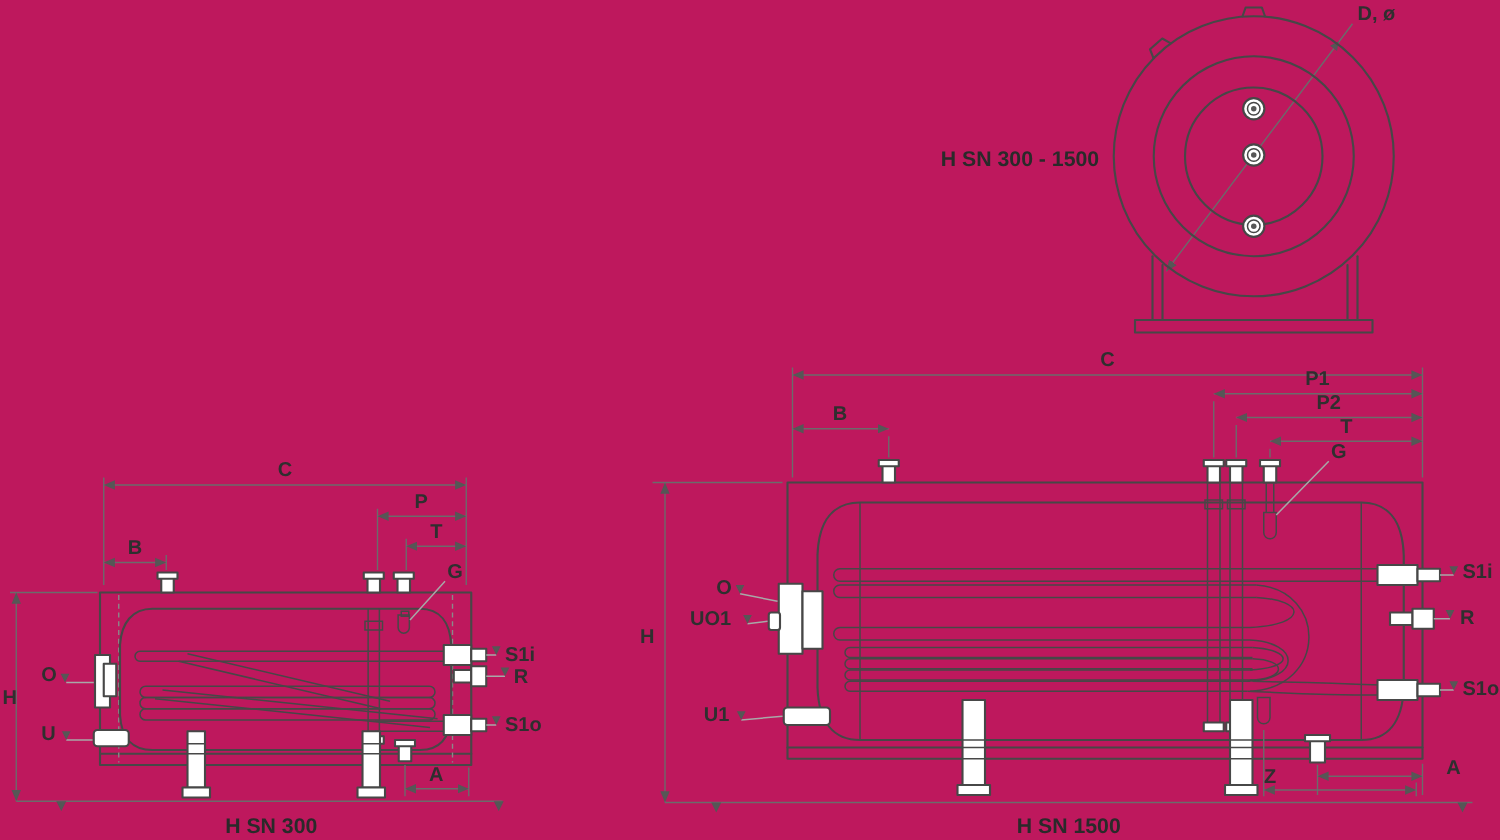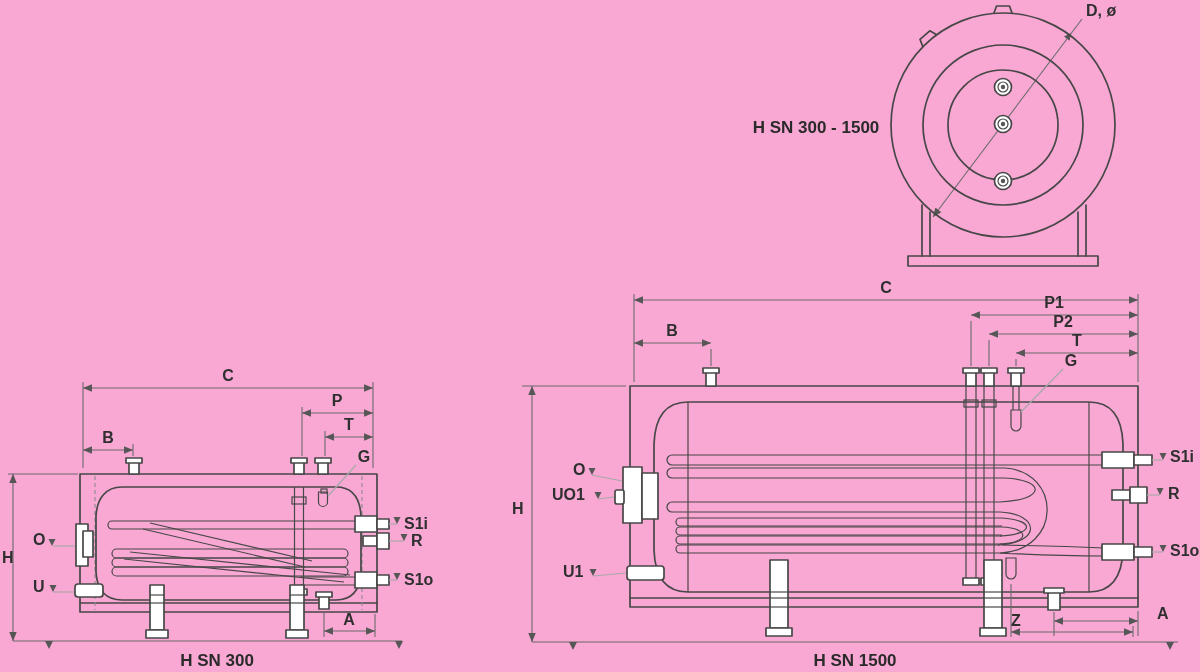--- a/index.html
+++ b/index.html
@@ -1,16 +1,16 @@
 <!DOCTYPE html>
 <html><head>
 <meta charset="utf-8">
 <style>
   html,body{margin:0;padding:0;background:#fff;}
-  .stage{position:relative;width:1200px;height:672px;background:#f9a8d4;overflow:hidden;
+  .stage{position:relative;width:1200px;height:672px;background:#be185d;overflow:hidden;
          font-family:"Liberation Sans",sans-serif;}
   svg{display:block}
   .ln{stroke:#474747;stroke-width:1.7;fill:none;stroke-linecap:round;stroke-linejoin:round;}
   .lnf{stroke:#474747;stroke-width:1.7;fill:#ffffff;stroke-linejoin:round;}
   .thin{stroke:#474747;stroke-width:1.2;fill:none;}
   .dim{stroke:#6b6b6b;stroke-width:1.1;fill:none;}
   .ldr{stroke:#a8a8a8;stroke-width:1.2;fill:none;}
   .dash{stroke:#8a8a8a;stroke-width:1.1;fill:none;stroke-dasharray:4 3;}
   .tri{fill:#565656;stroke:none;}
   text.lbl{font-size:16px;font-weight:600;fill:#2f2f2f;}

